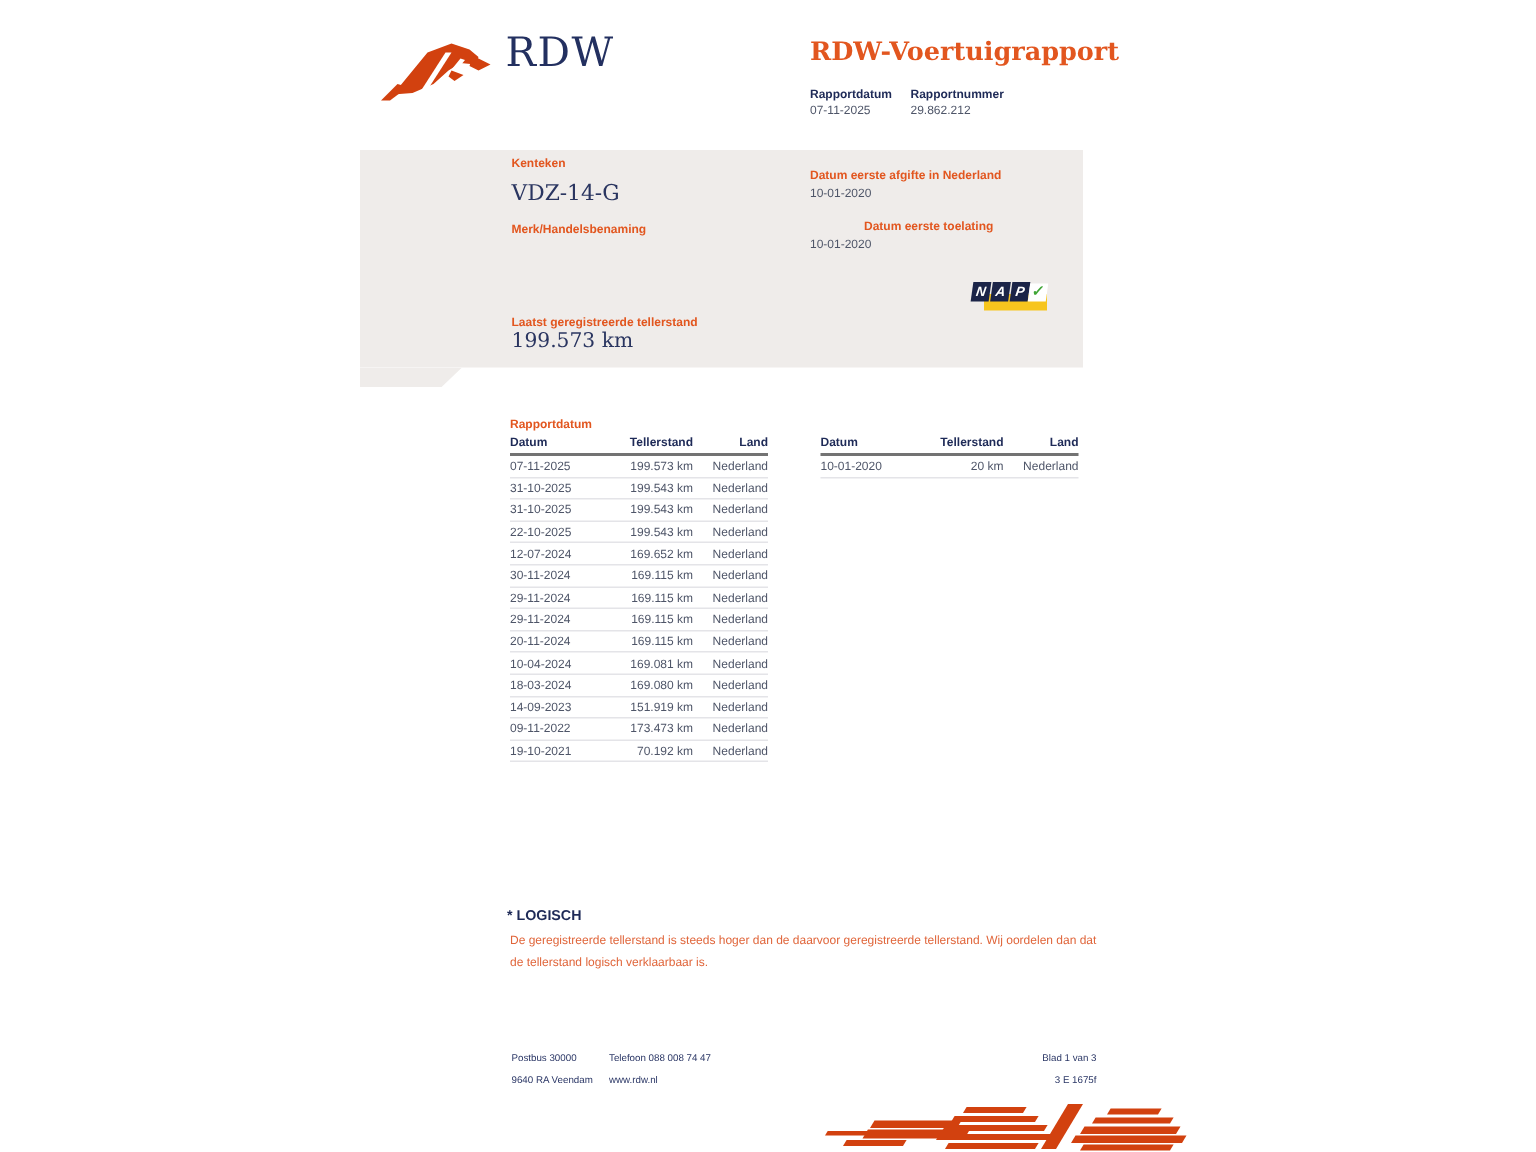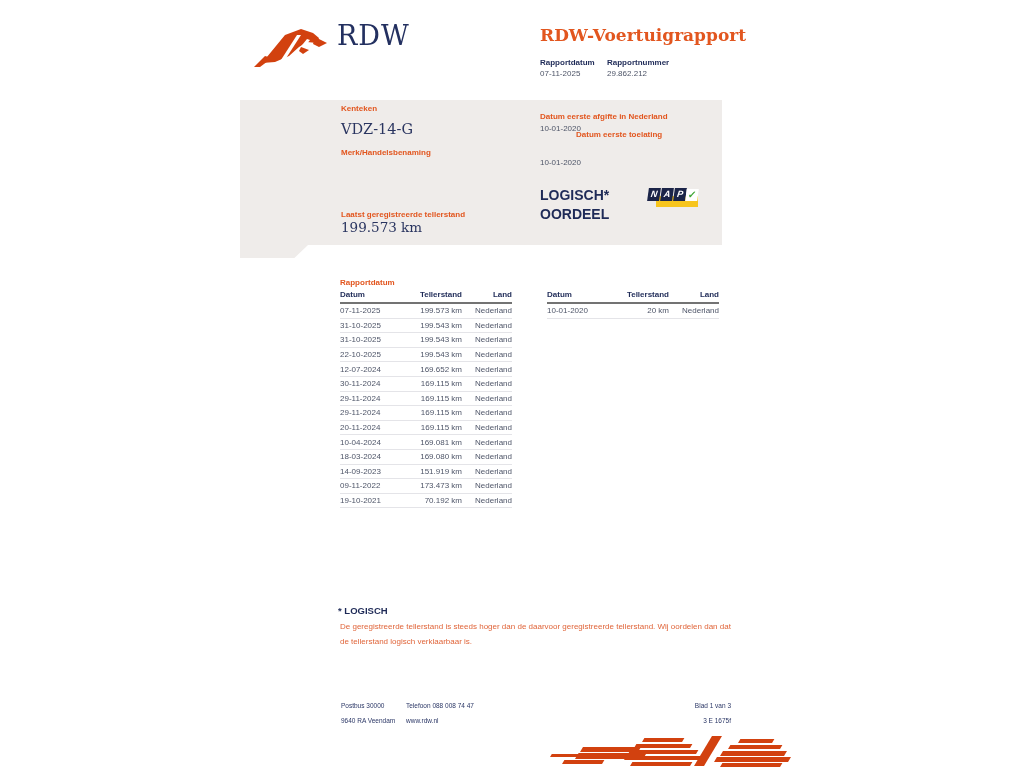--- a/index.html
+++ b/index.html
@@ -26,21 +26,21 @@
   .serif-value { font-family:"DejaVu Serif", serif; color:#2a3560; }
   .grey-value { font-size:8px; color:#4e5568; }
   #kenteken-label { left:341px; top:104px; }
   #kenteken-value { left:341px; top:121px; font-size:14.5px; }
   #merk-label { left:341px; top:148px; }
   #merk-value { left:341px; top:157px; font-size:13.5px; line-height:20px; width:108px; }
   #teller-label { left:341px; top:210px; }
   #teller-value { left:341px; top:219px; font-size:13.5px; }
   #afgifte-label { left:540px; top:112px; }
   #afgifte-value { left:540px; top:124px; }
-  #toelating-label { left:540px; top:130px;padding-left:36px; }
+  #toelating-label { left:540px; top:146px;padding-left:36px; }
   #toelating-value { left:540px; top:158px; }
   #oordeel { left:540px; top:186px; width:95px; font-size:14px; font-weight:bold; color:#1e2a57; line-height:19px; }
 
   
   #nap { left:648px; top:185px; width:52px; height:26px; }
   #nap .yellow { position:absolute; left:8px; top:11px; width:42px; height:11px; background:#f7c51e; }
   #nap .tile { position:absolute; top:3px; width:12px; height:13px; background:#1b2448; color:#ffffff;
     font-size:9px; font-weight:bold; font-style:italic; text-align:center; line-height:13px; transform:skewX(-8deg); }
   #nap .t0 { left:0; } #nap .t1 { left:13px; } #nap .t2 { left:26px; }
   #nap .check { position:absolute; left:38px; top:4px; width:12px; height:12px; background:#ffffff;
@@ -99,21 +99,20 @@
   <div id="kenteken-label" class="abs olabel">Kenteken</div>
   <div id="kenteken-value" class="abs serif-value">VDZ-14-G</div>
   <div id="merk-label" class="abs olabel">Merk/Handelsbenaming</div>
   <div id="teller-label" class="abs olabel">Laatst geregistreerde tellerstand</div>
   <div id="teller-value" class="abs serif-value">199.573 km</div>
 
   <div id="afgifte-label" class="abs olabel">Datum eerste afgifte in Nederland</div>
   <div id="afgifte-value" class="abs grey-value">10-01-2020</div>
   <div id="toelating-label" class="abs olabel">Datum eerste toelating</div>
   <div id="toelating-value" class="abs grey-value">10-01-2020</div>
-  <div id="oordeel" class="abs">LOGISCH* OORDEEL</div>
 
   <div id="nap" class="abs">
     <div class="yellow"></div>
     <div class="tile t0">N</div>
     <div class="tile t1">A</div>
     <div class="tile t2">P</div>
     <div class="check">✓</div>
   </div>
 
   <div id="tellerstanden-heading" class="abs olabel">Rapportdatum</div>

